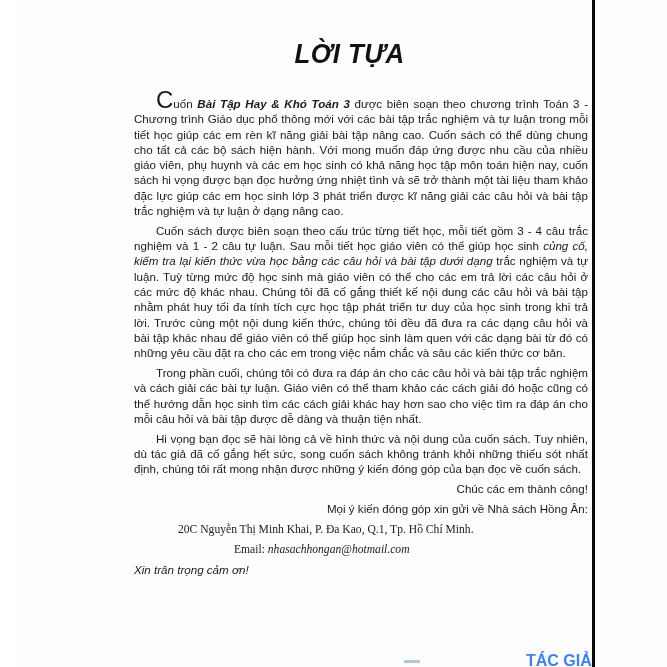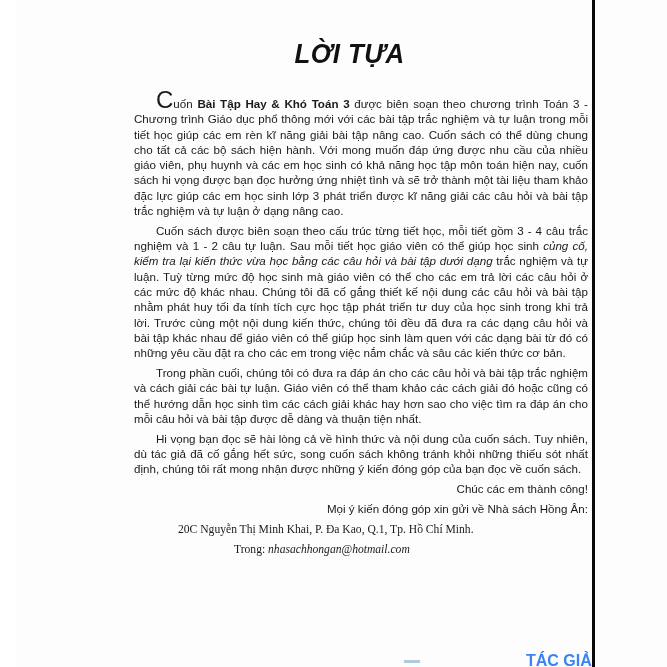--- a/index.html
+++ b/index.html
@@ -6,21 +6,21 @@
   body { width:667px; height:667px; position:relative; overflow:hidden; }
   .page { position:absolute; left:16px; top:0; width:667px; height:667px; background:#fdfdfd; }
   .rule { position:absolute; left:576px; top:0; width:3px; height:667px; background:#0a0a0a; }
   .title { position:absolute; left:0; width:667px; top:38px; text-align:center;
     font-family:"Liberation Sans", sans-serif; font-weight:bold; font-style:italic;
     font-size:28px; color:#111; letter-spacing:0.5px; transform:scaleX(0.92); }
   .body { position:absolute; left:118px; top:92px; width:454px;
     font-family:"Liberation Sans", sans-serif; font-size:11.6px; line-height:15.3px; color:#1a1a1a; }
   .body p { margin:0 0 4.5px 0; text-align:justify; text-indent:22px; }
   .dropcap { font-size:24px; line-height:15px; font-weight:normal; }
-  .bi { font-weight:bold; }
+  .bi { font-weight:bold; font-style:italic; }
   .it { font-style:italic; }
   .plain { text-indent:22px; margin:0 0 5px 0; text-align:right; }
   .center-line { text-align:left; margin:0 0 5px 0;font-family:Liberation Serif, serif; }
   .addr { padding-left:44px; }
   .email { padding-left:100px; }
   .thanks { font-style:italic; margin:0 0 5px 0; padding-left:0; }
   .sign { position:absolute; left:510px; top:652px; font-family:"Liberation Sans", sans-serif;
     font-weight:bold; font-size:16px; color:#3b82f6; }
   .speck { position:absolute; left:388px; top:660px; width:16px; height:3px; background:#8fb3cf; opacity:0.7; }
 </style>
@@ -35,19 +35,20 @@
 
     <p><span>Cuốn sách được biên soạn theo cấu trúc từng tiết học, mỗi tiết gồm 3 - 4 câu trắc nghiệm và 1 - 2 câu tự luận. Sau mỗi tiết học giáo viên có thể giúp học sinh </span><span class="it">củng cố, kiểm tra lại kiến thức vừa học bằng các câu hỏi và bài tập dưới dạng</span><span> trắc nghiệm và tự luận. Tuỳ từng mức độ học sinh mà giáo viên có thể cho các em trả lời các câu hỏi ở các mức độ khác nhau. Chúng tôi đã cố gắng thiết kế nội dung các câu hỏi và bài tập nhằm phát huy tối đa tính tích cực học tập phát triển tư duy của học sinh trong khi trả lời. Trước cùng một nội dung kiến thức, chúng tôi đều đã đưa ra các dạng câu hỏi và bài tập khác nhau để giáo viên có thể giúp học sinh làm quen với các dạng bài từ đó có những yêu cầu đặt ra cho các em trong việc nắm chắc và sâu các kiến thức cơ bản.</span></p>
 
     <p>Trong phần cuối, chúng tôi có đưa ra đáp án cho các câu hỏi và bài tập trắc nghiệm và cách giải các bài tự luận. Giáo viên có thể tham khảo các cách giải đó hoặc cũng có thể hướng dẫn học sinh tìm các cách giải khác hay hơn sao cho việc tìm ra đáp án cho mỗi câu hỏi và bài tập được dễ dàng và thuận tiện nhất.</p>
 
     <p>Hi vọng bạn đọc sẽ hài lòng cả về hình thức và nội dung của cuốn sách. Tuy nhiên, dù tác giả đã cố gắng hết sức, song cuốn sách không tránh khỏi những thiếu sót nhất định, chúng tôi rất mong nhận được những ý kiến đóng góp của bạn đọc về cuốn sách.</p>
 
     <div class="plain">Chúc các em thành công!</div>
     <div class="plain">Mọi ý kiến đóng góp xin gửi về Nhà sách Hồng Ân:</div>
     <div class="center-line addr">20C Nguyễn Thị Minh Khai, P. Đa Kao, Q.1, Tp. Hồ Chí Minh.</div>
-    <div class="center-line email"><span>Trong: </span><span class="it">nhasachhongan@hotmail.com</span></div>
+    <div class="center-line email"><span>Email: </span><span class="it">nhasachhongan@hotmail.com</span></div>
+    <div class="thanks">Xin trân trọng cảm ơn!</div>
   </div>
 
   <div class="sign">TÁC GIẢ</div>
   <div class="speck"></div>
   <div class="rule"></div>
 </div>
 
 </body></html>

